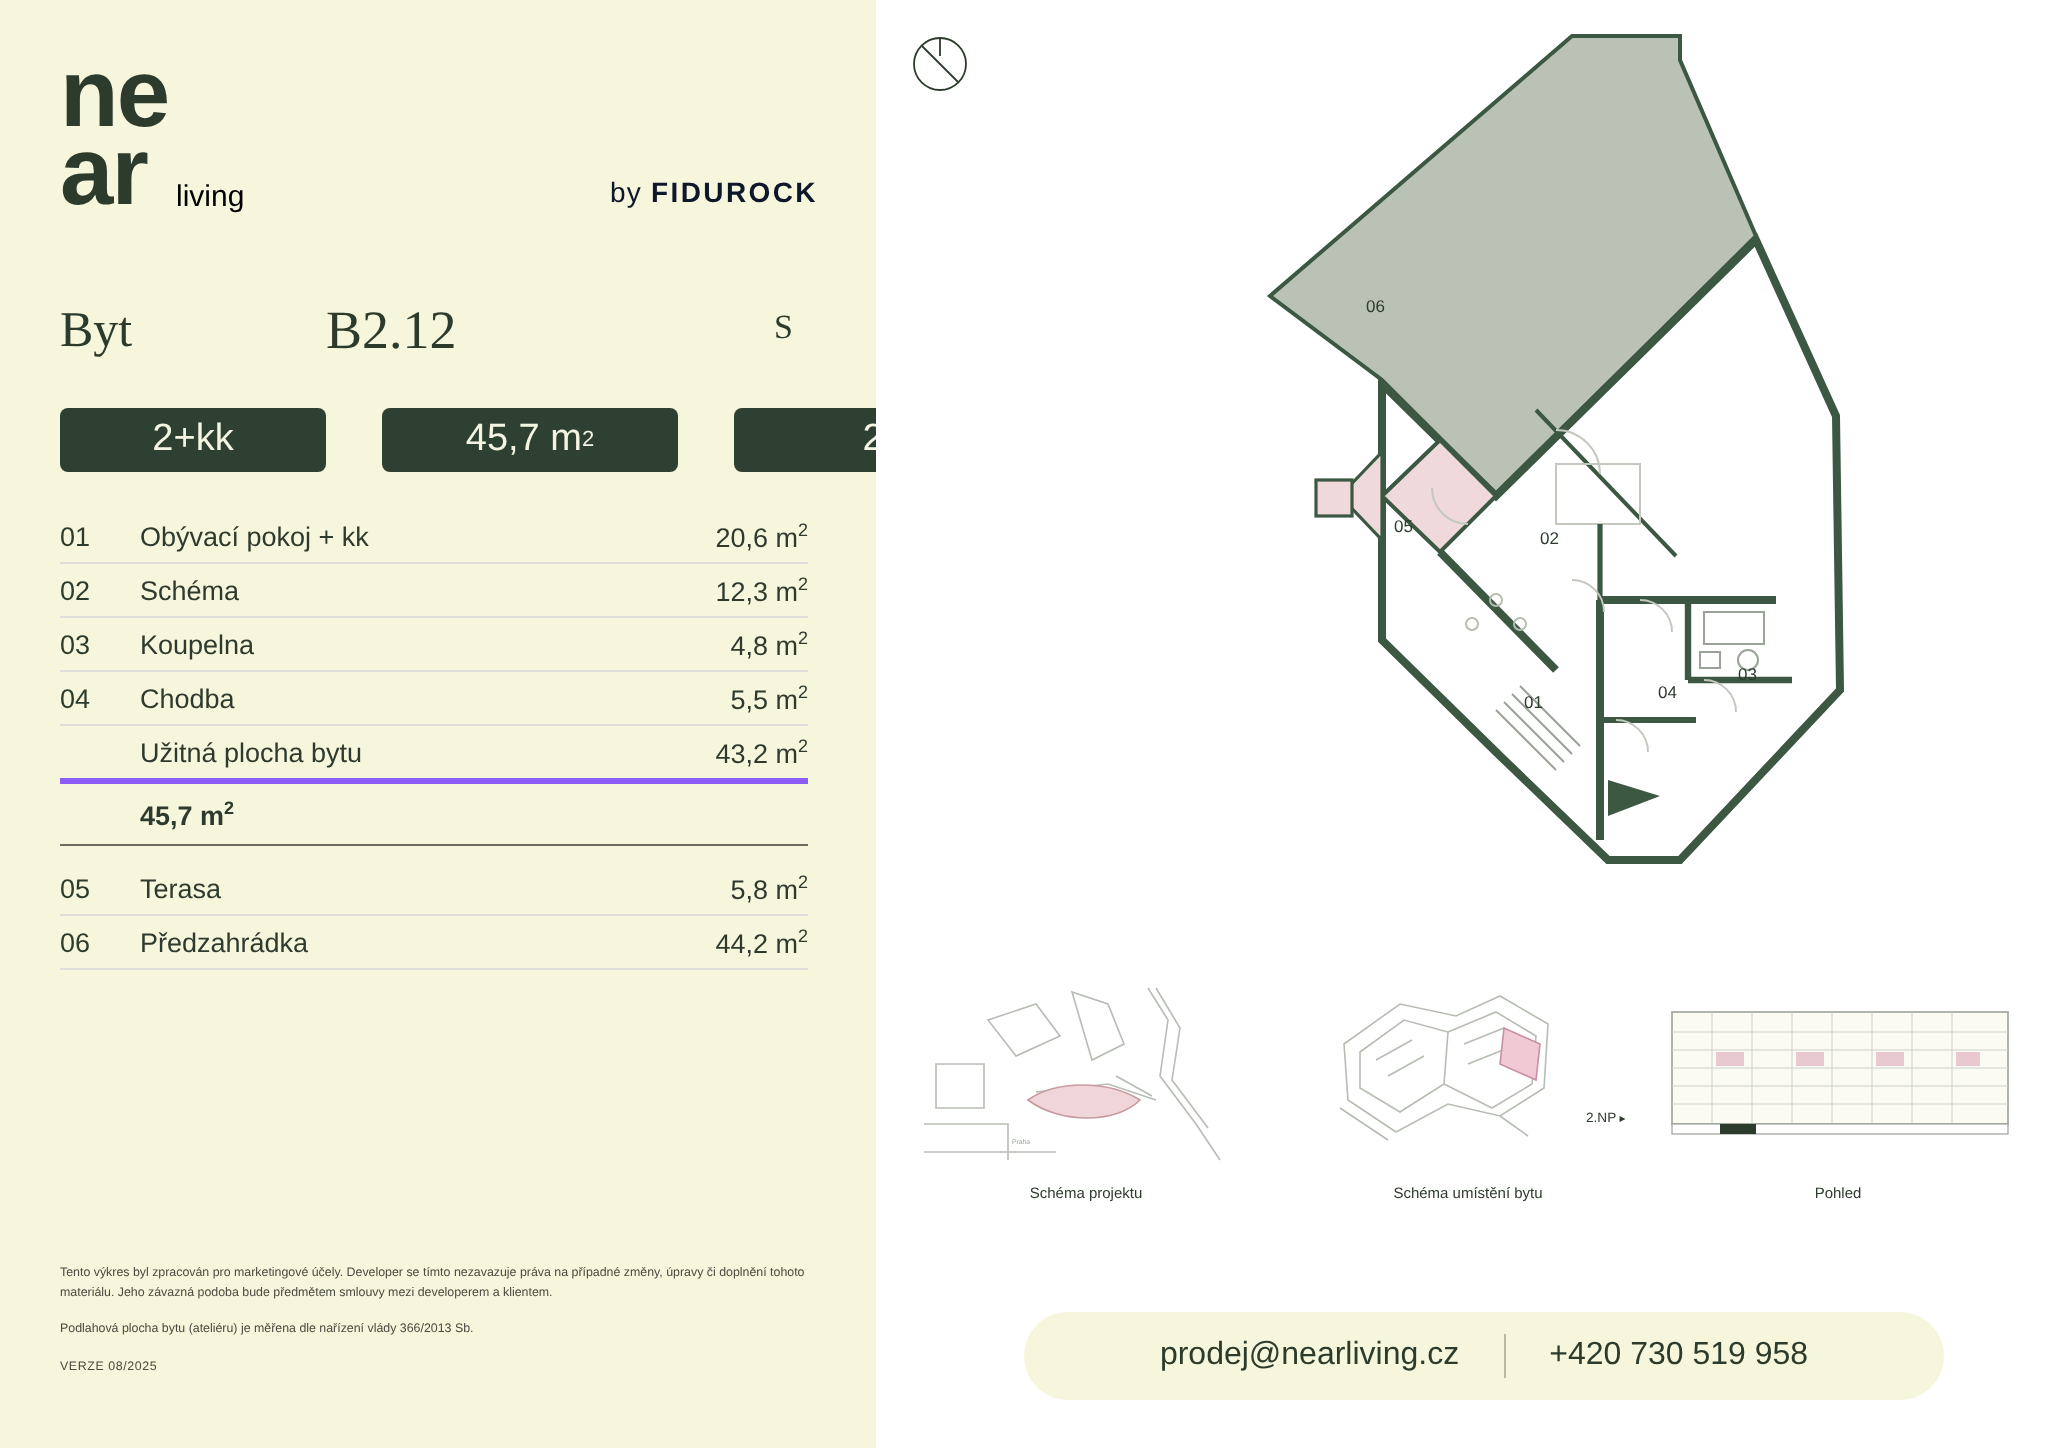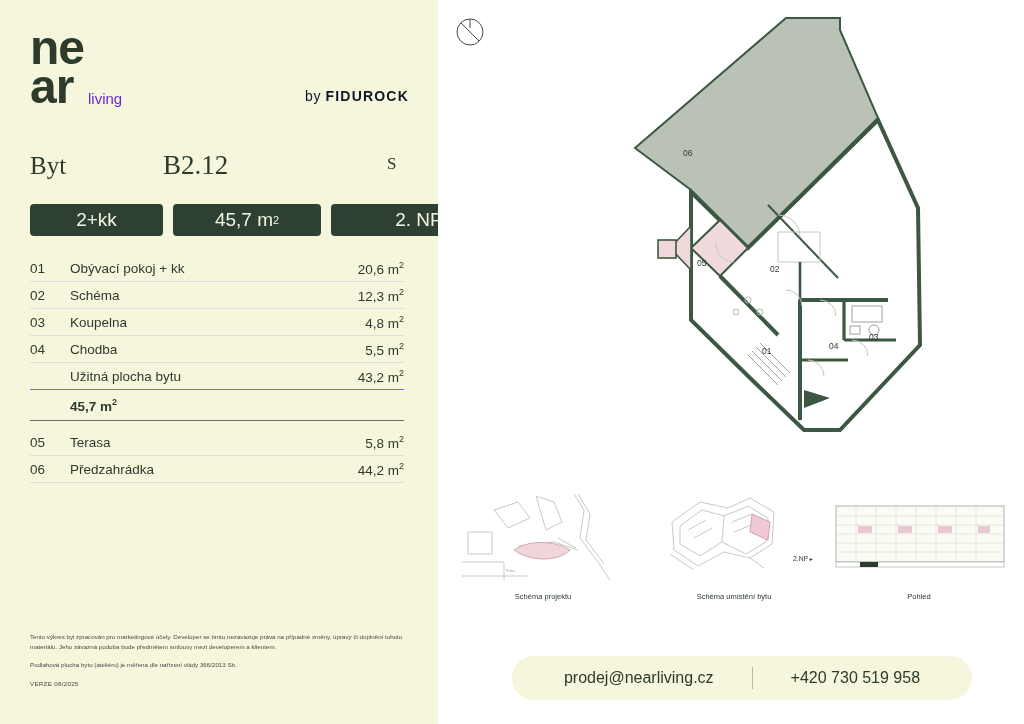--- a/index.html
+++ b/index.html
@@ -37,21 +37,21 @@
     line-height: 0.82;
     font-weight: bold;
     letter-spacing: -1px;
     color: #2d3b2c;
   }
   .logo-mark .l2 { position: relative; }
   .logo-living {
     position: absolute;
     left: 58px; top: 62px;
     font-size: 15px;
-    color: #6d28d9;
+    color: #000000;
   }
   .byfid {
     position: absolute;
     left: 305px; top: 88px;
     font-size: 14px;
     letter-spacing: 0.6px;
     color: #0f172a;
   }
   .byfid .by { font-weight: normal; }
   .byfid .fid { font-weight: bold; letter-spacing: 1.2px; }
@@ -73,21 +73,21 @@
   }
   .title-orient {
     position: absolute; left: 357px; top: 2px;
     font-size: 17px; color: #2d3b2c;
   }
 
   .pills {
     position: absolute;
     left: 30px; top: 204px;
     display: flex;
-    gap: 10px;
+    gap: 28px;
   }
   .pill {
     background: #2e4032;
     color: #f4f4e2;
     border-radius: 4px;
     height: 32px;
     display: flex;
     align-items: center;
     justify-content: center;
     font-size: 19px;
@@ -114,21 +114,21 @@
     width: 40px;
     color: #2d3b2c;
   }
   .row .name { flex: 1; }
   .row .val {
     text-align: right;
     white-space: nowrap;
   }
   .row .val sup { font-size: 9px; vertical-align: super; }
   .row.total {
-    border-bottom: 1px solid #8b5cf6;
+    border-bottom: 3px solid #8b5cf6;
   }
   .row.grand {
     font-weight: bold;
     border-bottom: none;
     height: 30px;
   }
   .spacer-rule {
     height: 1px;
     background: #6d6d62;
     margin-bottom: 8px;
@@ -227,21 +227,21 @@
 
   .contact-bar {
     position: absolute;
     left: 512px; top: 656px;
     width: 460px; height: 44px;
     background: #f6f6dc;
     border-radius: 22px;
     display: flex;
     align-items: center;
     justify-content: center;
-    gap: 38px;
+    gap: 22px;
   }
   .contact-bar .email,
   .contact-bar .phone {
     font-size: 16px;
     color: #2d3b2c;
   }
   .contact-bar .divider {
     width: 1px; height: 22px;
     background: #b9b9a2;
   }

